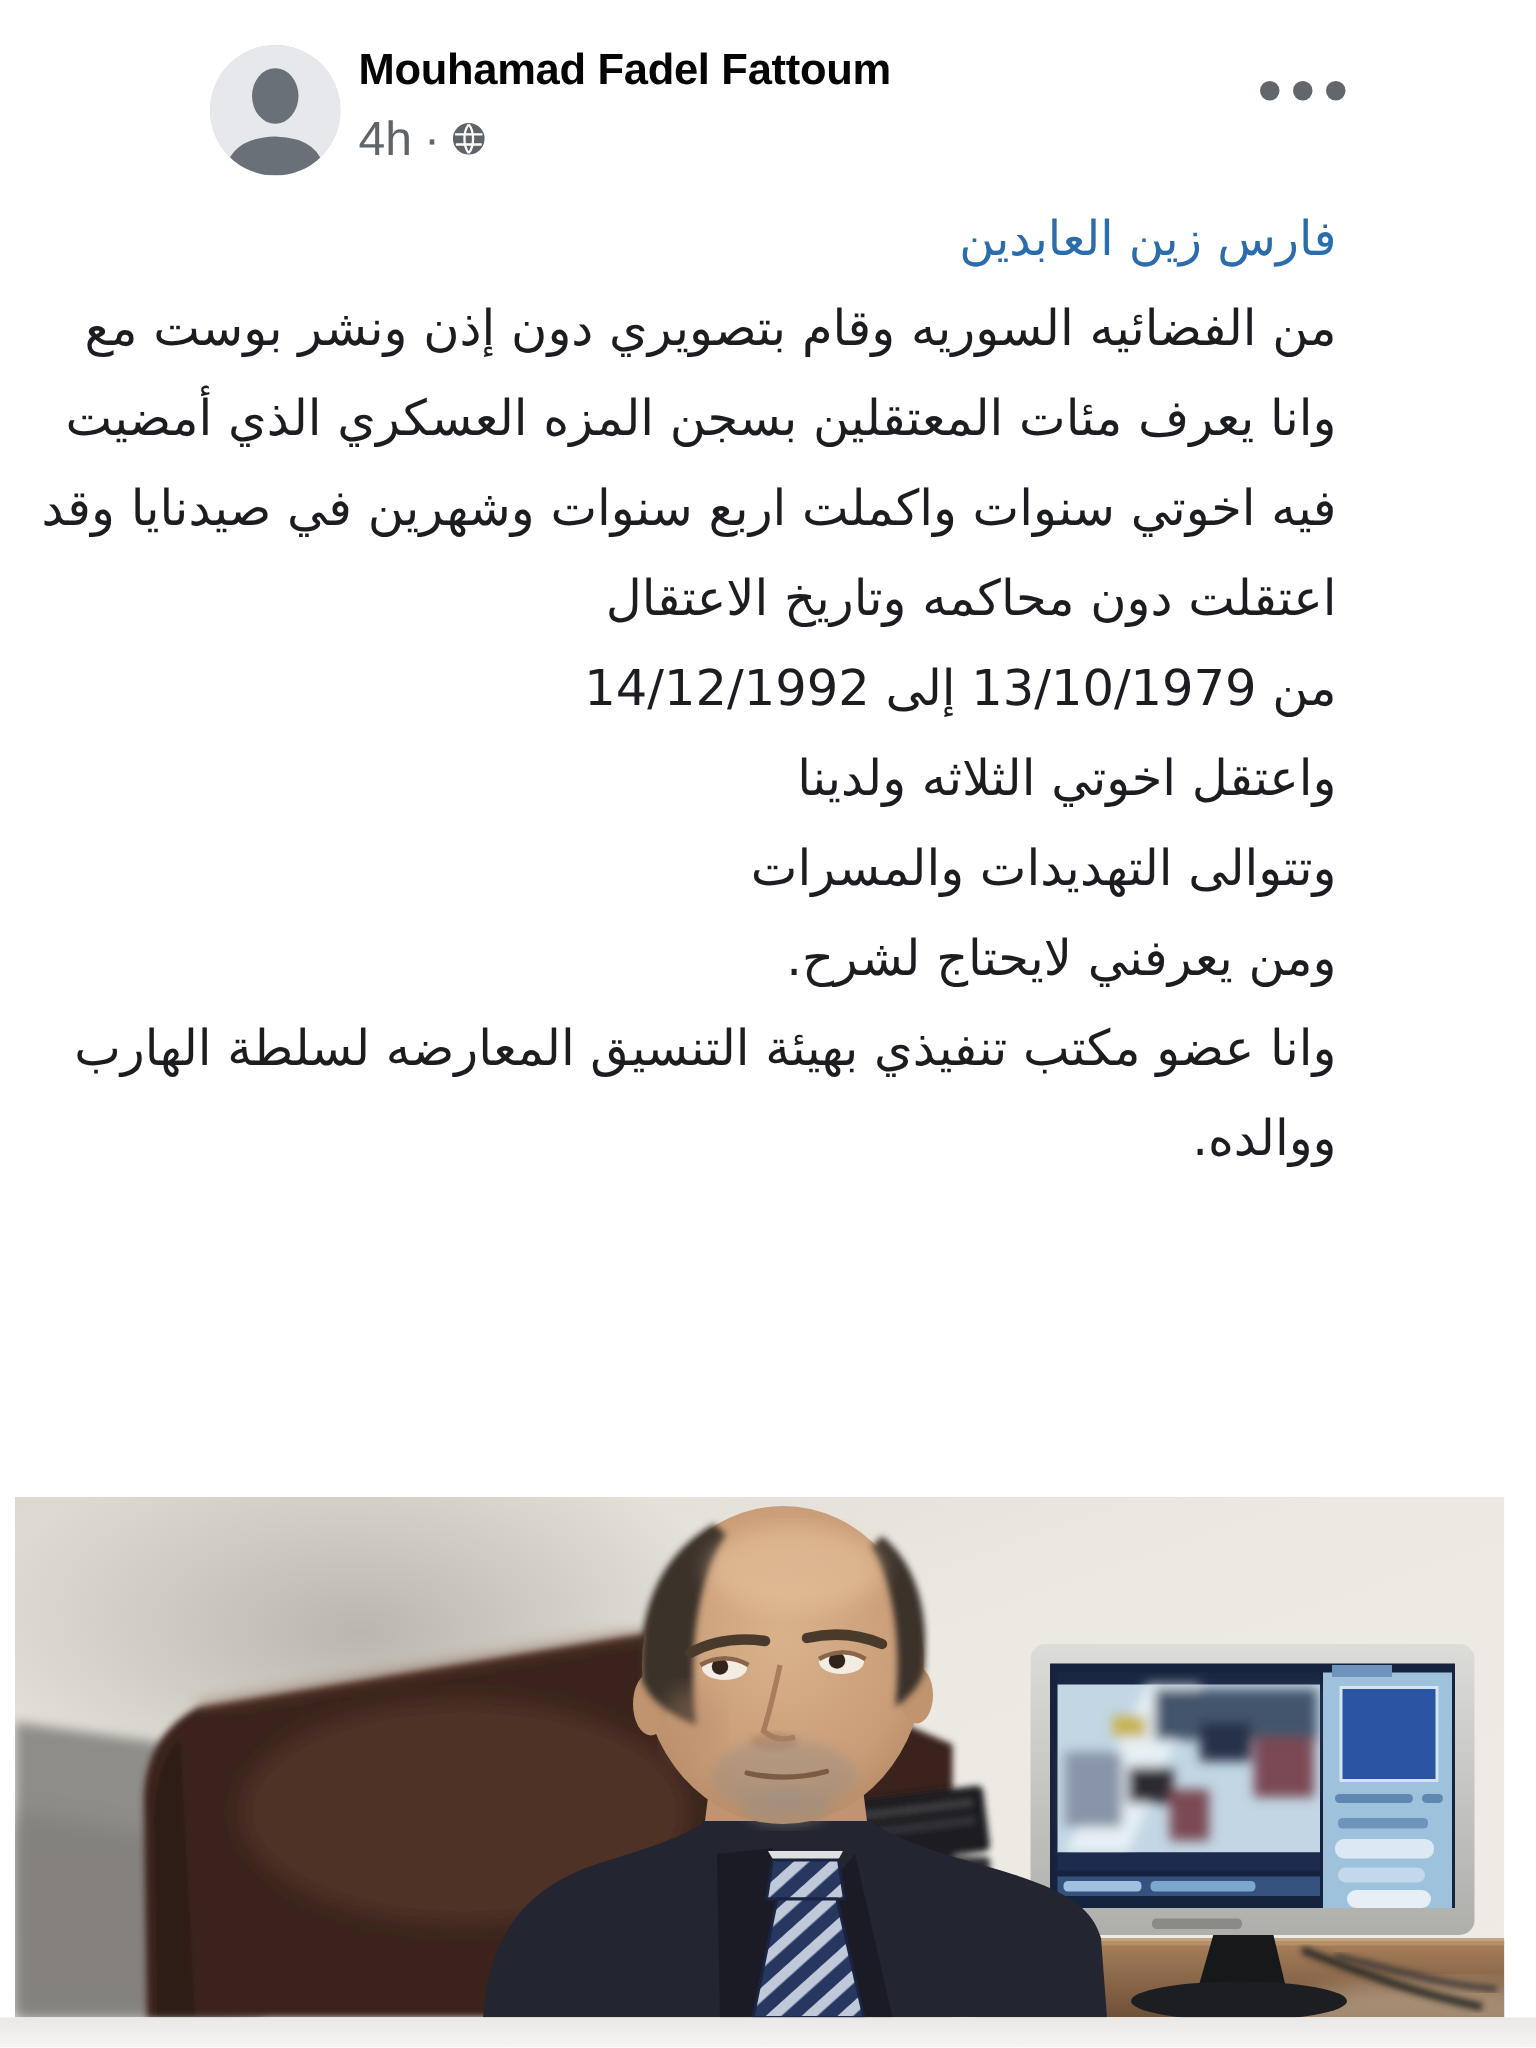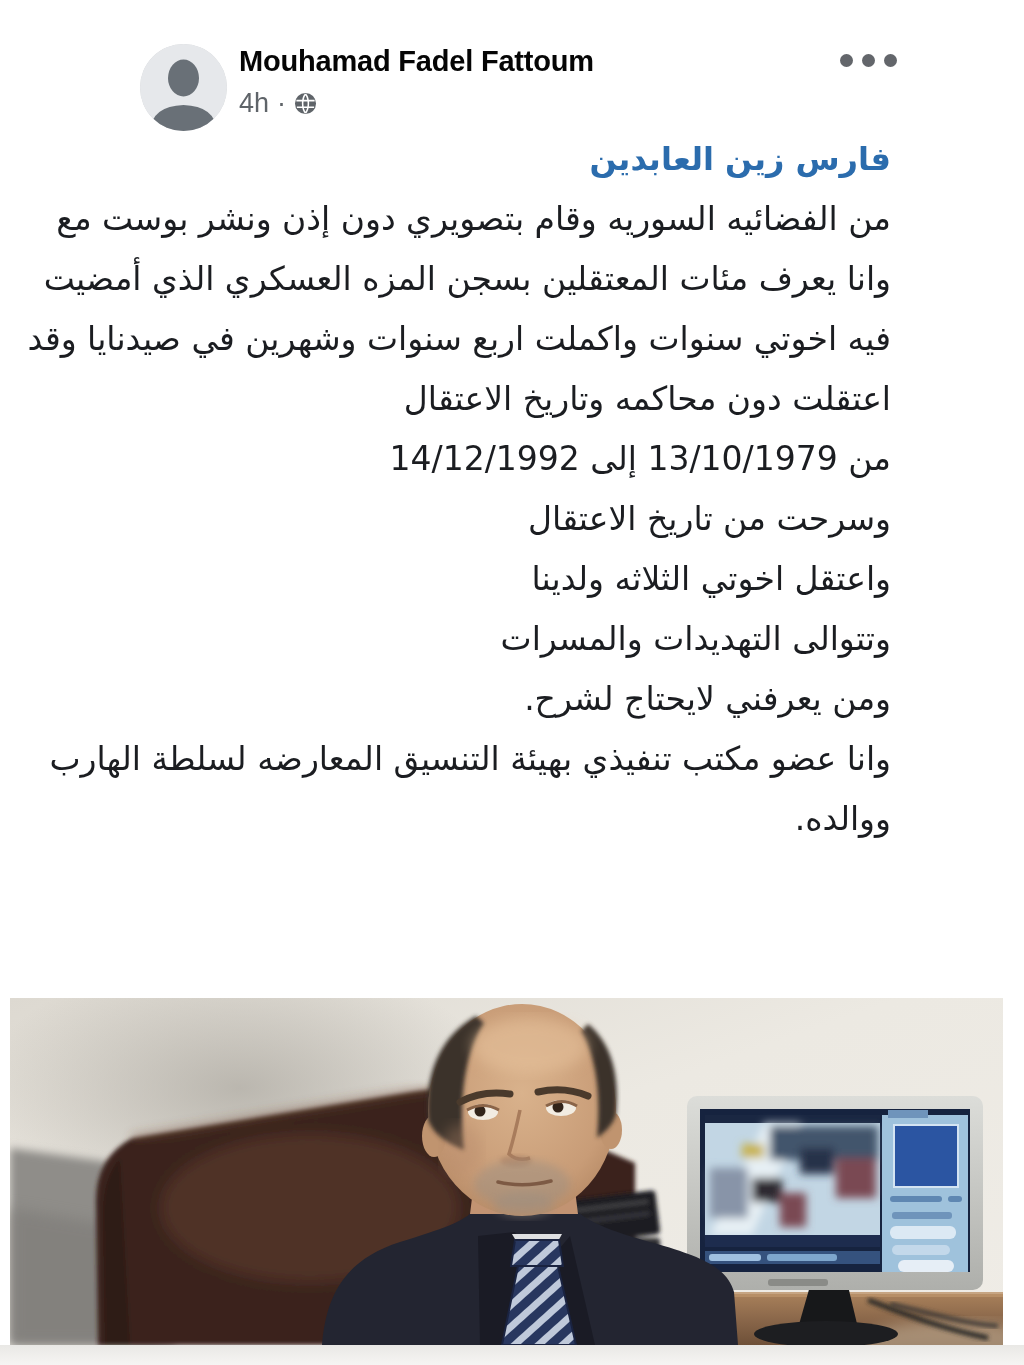--- a/index.html
+++ b/index.html
@@ -2,44 +2,44 @@
 <html><head>
 <meta charset="utf-8">
 <style>
   * { margin:0; padding:0; box-sizing:border-box; }
   html,body { background:#ffffff; }
   body {
     width:1024px; height:1365px; position:relative; overflow:hidden;
     font-family:"Liberation Sans", sans-serif;
   }
   
-  .post-header { position:absolute; left:140px; top:44px; right:120px; height:92px; }
+  .post-header { position:absolute; left:140px; top:30px; right:120px; height:92px; }
   .avatar {
     position:absolute; left:0; top:0; width:87px; height:87px; border-radius:50%;
     background:#e5e7ea; overflow:hidden; box-shadow:inset 0 0 0 1px rgba(0,0,0,.06);
   }
   .author {
     position:absolute; left:99px; top:1px; font-size:29px; font-weight:bold;
     color:#050505; letter-spacing:-0.2px; white-space:nowrap; cursor:pointer;
   }
   .meta-row {
     position:absolute; left:99px; top:44px; display:flex; align-items:center; gap:8px;
-    font-size:27px; color:#5f6469;
+    font-size:32px; color:#5f6469;
   }
   .menu-dots { position:absolute; left:836px; top:50px; display:flex; gap:9px; cursor:pointer; padding:4px; }
   .menu-dots .dot { width:13px; height:13px; border-radius:50%; background:#63666b; }
   
   .post-body {
     position:absolute; top:129px; right:133px; left:120px;
     direction:rtl; text-align:right;
     font-family:"DejaVu Sans", sans-serif;
     font-size:33px; line-height:60px; color:#1b1d21;
   }
   .post-body .tagged {
-    color:#2b6cad; font-weight:bold; font-size:32px; cursor:pointer; white-space:nowrap;
+    color:#2b6cad; font-weight:normal; font-size:32px; cursor:pointer; white-space:nowrap;
   }
   .post-body .line { white-space:nowrap; }
   
   .post-photo {
     position:absolute; left:10px; top:998px; width:993px; height:347px;
     overflow:hidden; cursor:pointer;
   }
   .post-photo svg { display:block; width:100%; height:100%; }
   .bottom-strip {
     position:absolute; left:0; top:1345px; width:1024px; height:20px;
@@ -77,21 +77,20 @@
 </div>
 
 <div class="post-body" style="color: rgb(27, 29, 33);">
   <div class="tagged" style="color: rgb(43, 108, 173);">فارس زين العابدين</div>
   <div>
       <div class="line">من الفضائيه السوريه وقام بتصويري دون إذن ونشر بوست مع</div>
       <div class="line">وانا يعرف مئات المعتقلين بسجن المزه العسكري الذي أمضيت</div>
       <div class="line">فيه اخوتي سنوات واكملت اربع سنوات وشهرين في صيدنايا  وقد</div>
       <div class="line">اعتقلت دون محاكمه وتاريخ الاعتقال</div>
       <div class="line">من 13/10/1979 إلى 14/12/1992</div>
-      <div class="line">وسرحت من تاريخ الاعتقال</div>
       <div class="line">واعتقل اخوتي الثلاثه ولدينا</div>
       <div class="line">وتتوالى التهديدات والمسرات</div>
       <div class="line">ومن يعرفني لايحتاج لشرح.</div>
       <div class="line">وانا عضو مكتب تنفيذي بهيئة التنسيق المعارضه لسلطة الهارب</div>
       <div class="line">ووالده.</div>
     </div>
 </div>
 
 <figure class="post-photo" aria-label="man in dark suit and striped tie seated in a brown leather chair beside a desk with a monitor showing video software">
   <svg viewBox="0 0 993 347" preserveAspectRatio="none">

